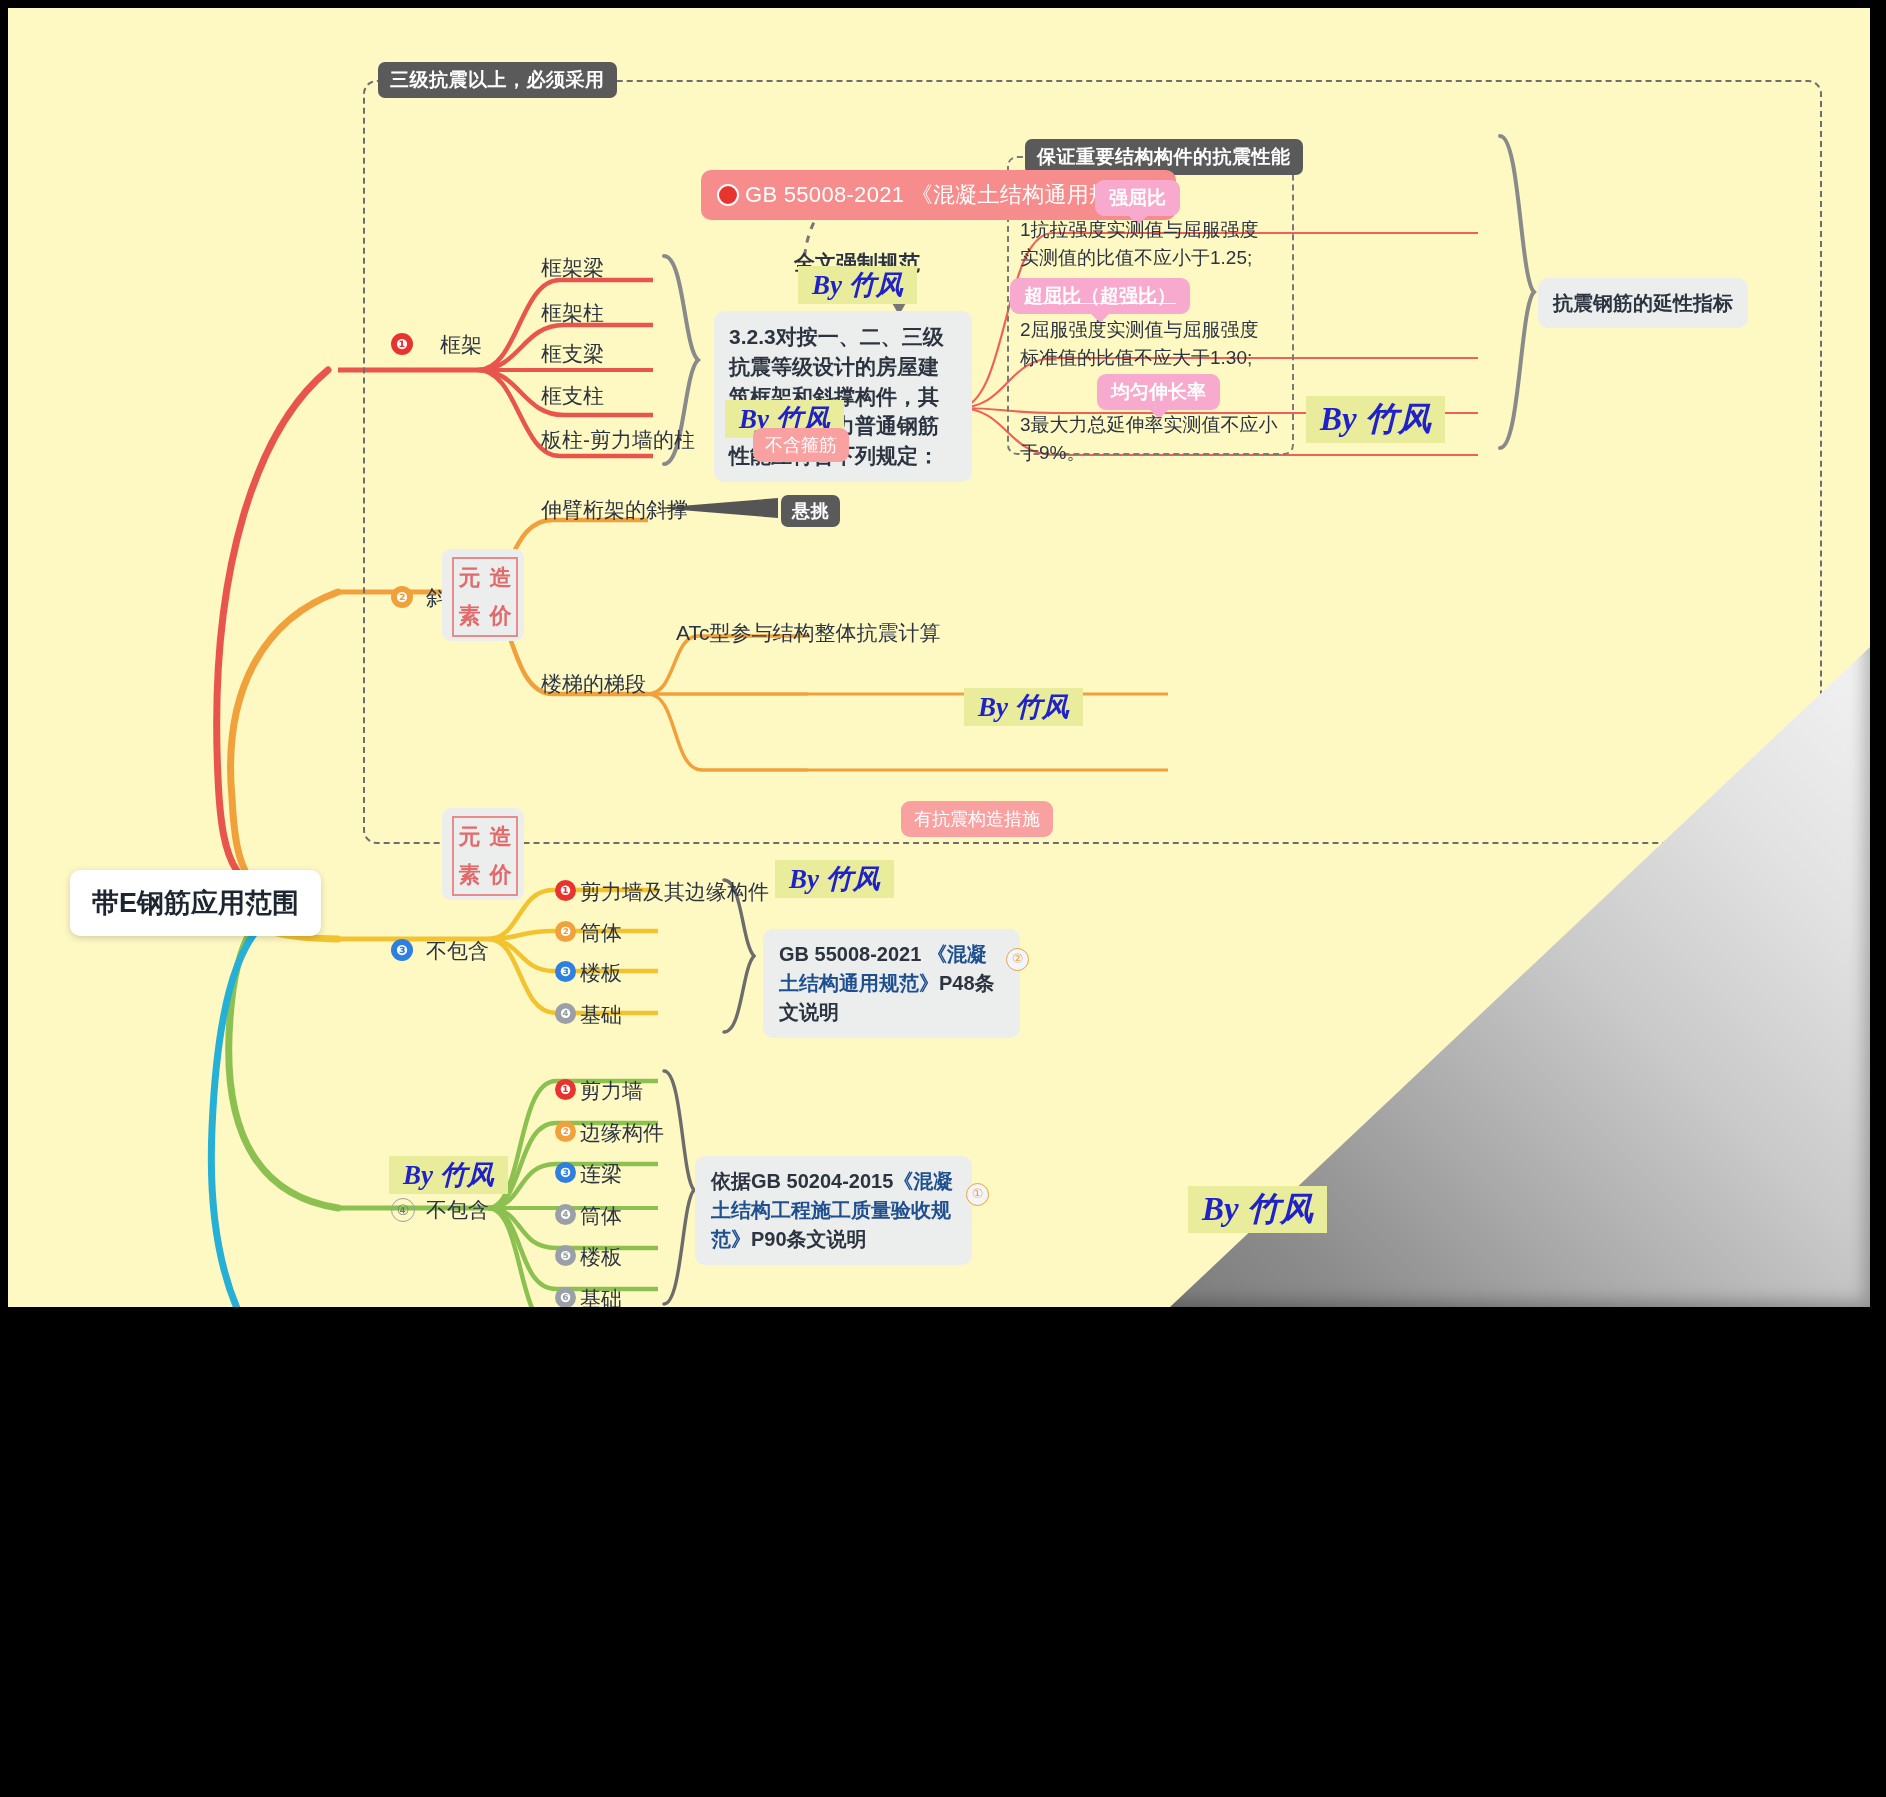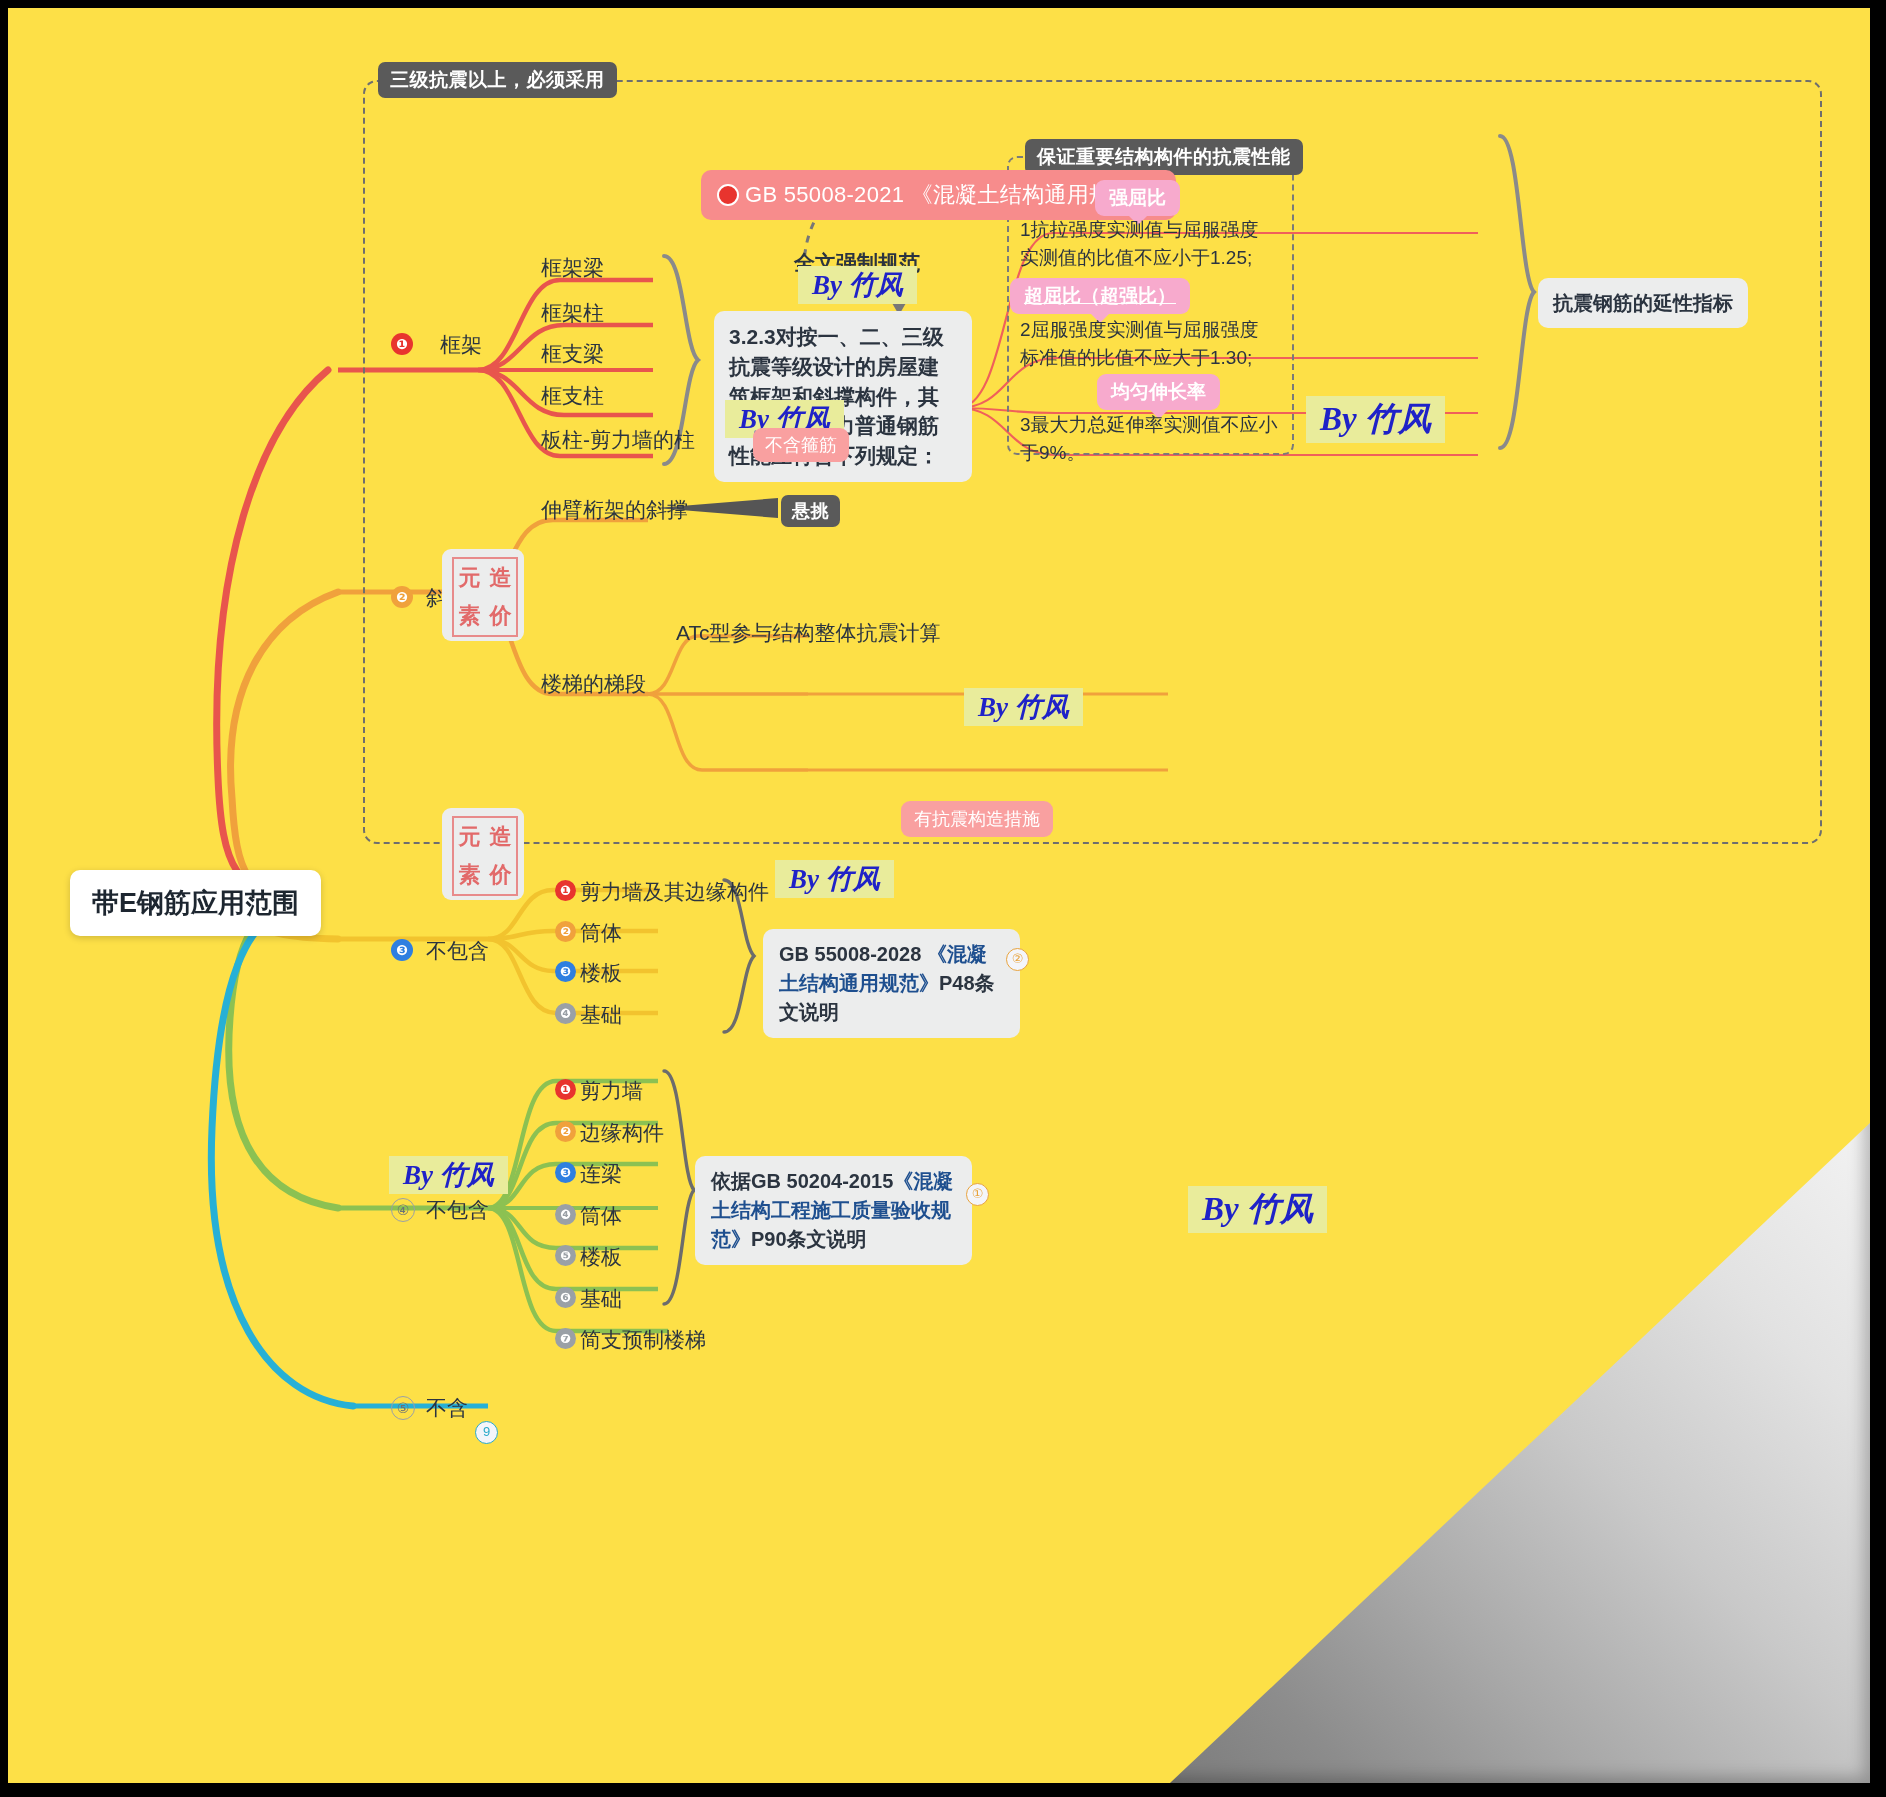--- a/index.html
+++ b/index.html
@@ -4,22 +4,22 @@
 <style>
   html,body{margin:0;padding:0;}
   body{
     width:1886px;height:1797px;
     background:#000;
     font-family:"Liberation Sans","DejaVu Sans",sans-serif;
     overflow:hidden;
   }
   #root{position:relative;width:1886px;height:1797px;background:#000;}
   #page{
-    position:absolute;left:8px;top:8px;width:1862px;height:1775px;
-    background:#fde047;
+    position:absolute;left:8px;top:8px;width:1862px;height:1299px;
+    background:#fef9c3;
     overflow:hidden;
   }
   #curl2{
     position:absolute;right:0;bottom:0;width:700px;height:660px;
     clip-path:polygon(100% 0,100% 100%,0 100%);
     background:linear-gradient(225deg,#f3f3f3 0%,#e2e2e2 22%,#c9c9c9 45%,#a8a8a8 68%,#8c8c8c 86%,#7c7c7c 100%);
     box-shadow:-6px -6px 16px rgba(0,0,0,.25) inset;
     pointer-events:none;
   }
   svg.lines{position:absolute;left:0;top:0;width:1862px;height:1775px;pointer-events:none;}
@@ -264,21 +264,21 @@
     <div class="bullet" style="left:547px;top:913px;background:#f0a13c;">❷</div>
     <div class="node-label" style="left:572px;top:911px;">筒体</div>
     <div class="bullet" style="left:547px;top:953px;background:#2f7fe0;">❸</div>
     <div class="node-label" style="left:572px;top:951px;">楼板</div>
     <div class="bullet" style="left:547px;top:995px;background:#9aa0a6;">❹</div>
     <div class="node-label" style="left:572px;top:993px;">基础</div>
 
     <div class="wm" style="left:767px;top:852px;">By 竹风</div>
 
     <div class="note-callout" style="left:755px;top:921px;width:225px;">
-      <span>GB 55008-2028 </span><span class="blue">《混凝土结构通用规范》</span><span>P48条文说明</span>
+      <span>GB 55008-2021 </span><span class="blue">《混凝土结构通用规范》</span><span>P48条文说明</span>
     </div>
     <div class="circle-ref" style="left:998px;top:940px;">②</div>
 
     <div class="numdot hollow" style="left:383px;top:1190px;">④</div>
     <div class="node-label" style="left:418px;top:1188px;">不包含</div>
 
     <div class="wm" style="left:381px;top:1148px;">By 竹风</div>
 
     <div class="bullet" style="left:547px;top:1071px;background:#e8342e;">❶</div>
     <div class="node-label" style="left:572px;top:1069px;">剪力墙</div>

